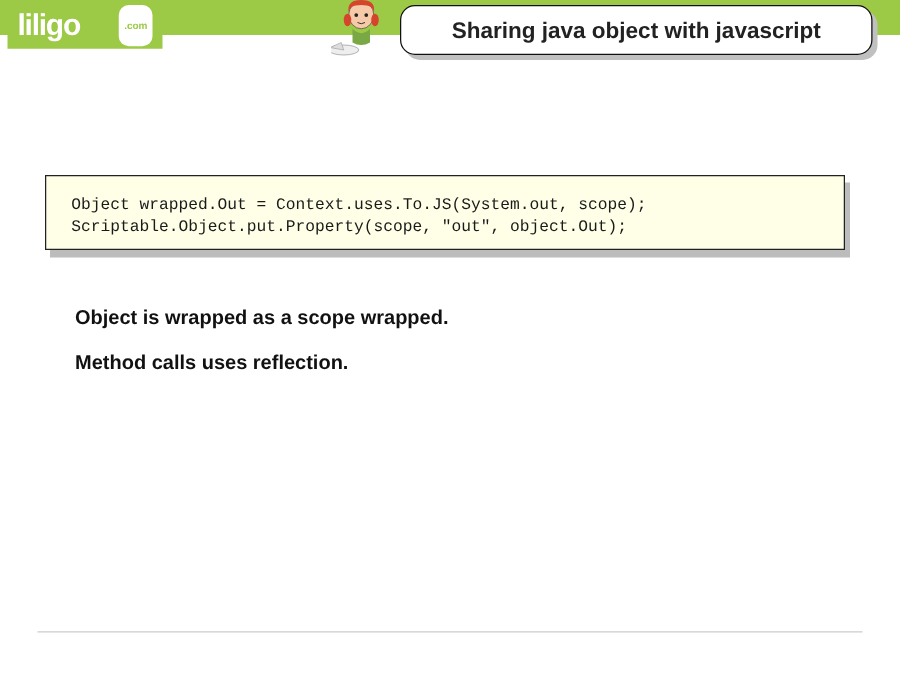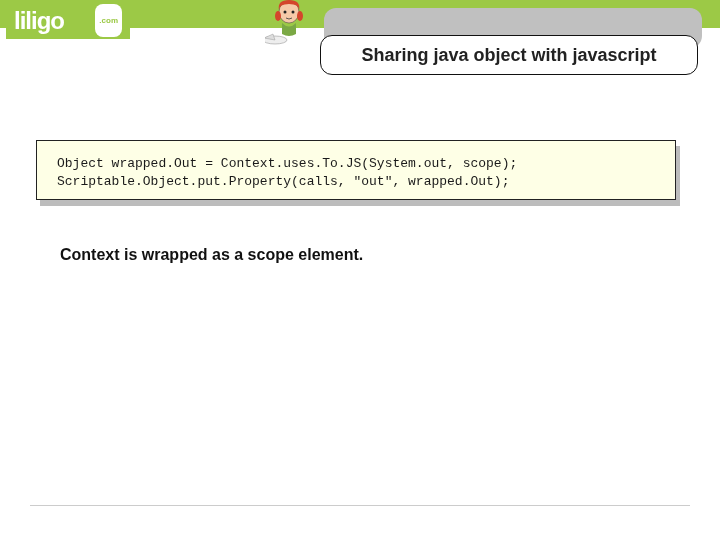--- a/index.html
+++ b/index.html
@@ -4,21 +4,21 @@
   <style>
     * { margin: 0; padding: 0; box-sizing: border-box; }
     body { width: 720px; height: 540px; background: #ffffff; font-family: Arial, Helvetica, sans-serif; position: relative; }
     .header-band { width: 100%; height: 28px; background: #9cc946; position: relative; }
     .logo-box { position: absolute; left: 6px; top: 5px; width: 124px; height: 34px; background: #9cc946; }
     .logo-text { font-family: Arial, sans-serif; font-size: 24px; font-weight: bold; color: #ffffff; letter-spacing: -1px; padding-left: 8px; padding-top: 2px; }
     .logo-com { position: absolute; bottom: 2px; right: 8px; background: #ffffff; color: #9cc946; font-size: 8px; font-weight: bold; padding: 12px 4px; border-radius: 8px; display: inline-block; }
     .cartoon { position: absolute; left: 265px; top: -6px; width: 48px; height: 54px; }
     .cartoon svg { width: 48px; height: 54px; }
     .title-box-shadow { position: absolute; right: 18px; top: 8px; width: 378px; height: 40px; background: #c0c0c0; border-radius: 12px; }
-    .title-box { position: absolute; right: 22px; top: 4px; width: 378px; height: 40px; background: #ffffff; border: 1px solid #111111; border-radius: 12px; display: flex; align-items: center; justify-content: center; margin-top: 31px; }
+    .title-box { position: absolute; right: 22px; top: 4px; width: 378px; height: 40px; background: #ffffff; border: 1px solid #111111; border-radius: 12px; display: flex; align-items: center; justify-content: center; }
     .title-box span { font-size: 18px; font-weight: bold; color: #222222; }
     .code-box-shadow { position: absolute; left: 40px; top: 146px; width: 640px; height: 60px; background: #bcbcbc; }
     .code-box { position: absolute; left: 36px; top: 140px; width: 640px; height: 60px; background: #feffe6; border: 1px solid #222222; padding: 14px 20px; }
     .code-box pre { font-family: "Courier New", Courier, monospace; font-size: 13px; line-height: 1.35; color: #1a1a1a; white-space: pre; }
     .body-text { position: absolute; left: 60px; top: 246px; width: 600px; }
     .body-text p { font-size: 16px; font-weight: bold; color: #111111; margin-bottom: 18px; }
     .footer-line { position: absolute; left: 30px; bottom: 34px; width: 660px; height: 1px; background: #cccccc; }
   </style>
 </head>
 <body>
@@ -44,20 +44,21 @@
   </div>
   <div class="title-box-shadow"></div>
   <div class="title-box">
     <span>Sharing java object with javascript</span>
   </div>
 </div>
 
 <div class="code-box-shadow"></div>
 <div class="code-box">
   <pre><span>Object wrapped.Out = Context.uses.To.JS(System.out, scope);</span>
-<span>Scriptable.Object.put.Property(calls, "out", wrapped.Out);</span></pre>
+<span>Scriptable.Object.put.Property(scope, "out", object.Out);</span></pre>
 </div>
 
 <div class="body-text">
-  <p>Context is wrapped as a scope element.</p>
+  <p>Object is wrapped as a scope wrapped.</p>
+  <p>Method calls uses reflection.</p>
 </div>
 
 <div class="footer-line"></div>
 
 </body></html>

